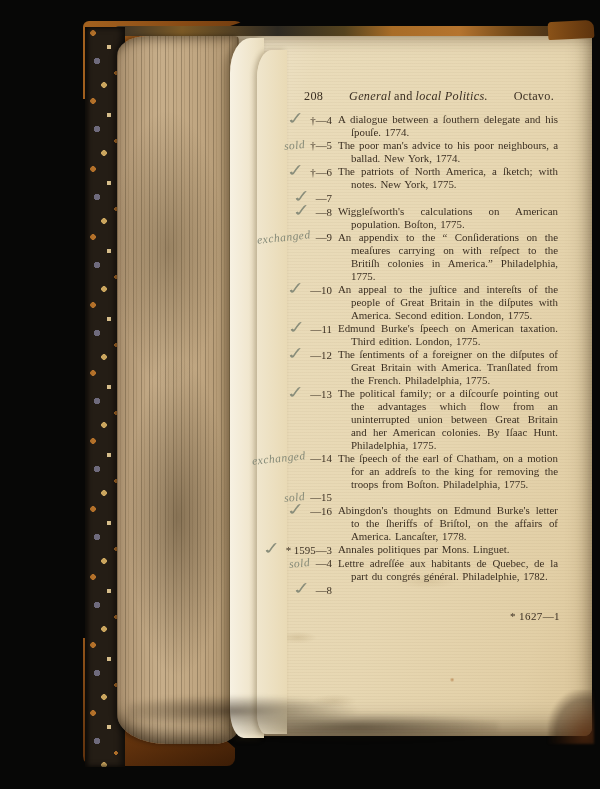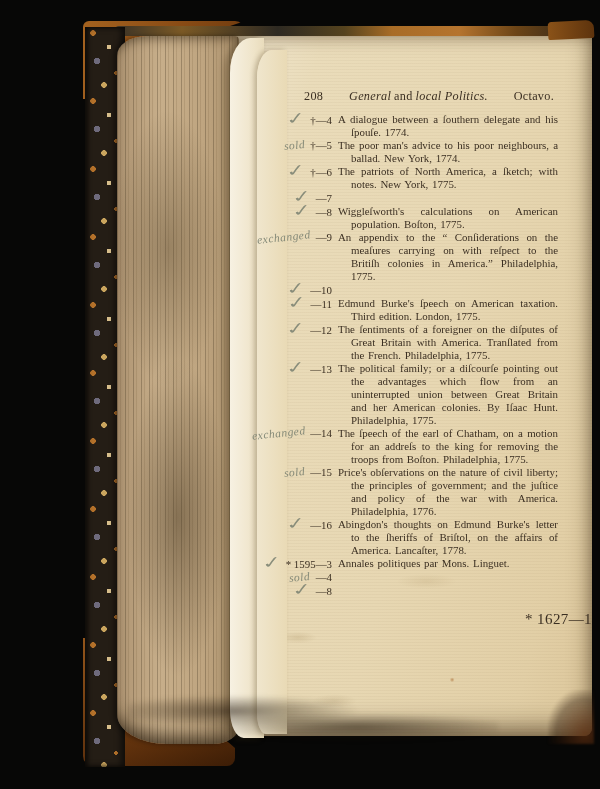--- a/index.html
+++ b/index.html
@@ -123,21 +123,21 @@
   .mark.word{
     font-style:italic;font-size:11.5px;color:var(--pencil,#7f8574);
     transform:rotate(-6deg);letter-spacing:.5px;opacity:.95;
   }
   .num{color:var(--ink,#3b2f22);}
   .entry-text{
     flex:1;text-align:justify;padding-left:13px;text-indent:-13px;
     padding-right:34px;word-spacing:1px;
   }
   .footer-sig{
-    text-align:right;margin-top:13px;font-size:15px;letter-spacing:.4px;
+    text-align:right;padding-right:32px;margin-top:13px;font-size:11px;letter-spacing:.4px;
   }
 </style>
 </head>
 <body>
 
 <div class="scene">
   <div class="leather-top"></div>
   <div class="leather-bottom"></div>
   <div class="cover-top-edge"></div>
   <div class="leather-top-right"></div>
@@ -202,20 +202,21 @@
       <span class="num">—9</span>
     </span>
     <span class="entry-text">An appendix to the “ Conſiderations on the meaſures carrying on with reſpect to the Britiſh colonies in America.” Philadelphia, 1775.</span>
   </div>
 
   <div class="entry">
     <span class="lead">
       <span class="mark check">✓</span>
       <span class="num">—10</span>
     </span>
+    <span class="entry-text">An appeal to the juſtice and intereſts of the people of Great Britain in the diſputes with America. Second edition. London, 1775.</span>
   </div>
 
   <div class="entry">
     <span class="lead">
       <span class="mark check">✓</span>
       <span class="num">—11</span>
     </span>
     <span class="entry-text">Edmund Burke's ſpeech on American taxation. Third edition. London, 1775.</span>
   </div>
 
@@ -241,21 +242,20 @@
       <span class="num">—14</span>
     </span>
     <span class="entry-text">The ſpeech of the earl of Chatham, on a motion for an addreſs to the king for removing the troops from Boſton. Philadelphia, 1775.</span>
   </div>
 
   <div class="entry">
     <span class="lead">
       <span class="mark word">sold</span>
       <span class="num">—15</span>
     </span>
-    <span class="entry-text">Price's obſervations on the nature of civil liberty; the principles of government; and the juſtice and policy of the war with America. Philadelphia, 1776.</span>
   </div>
 
   <div class="entry">
     <span class="lead">
       <span class="mark check">✓</span>
       <span class="num">—16</span>
     </span>
     <span class="entry-text">Abingdon's thoughts on Edmund Burke's letter to the ſheriffs of Briſtol, on the affairs of America. Lancaſter, 1778.</span>
   </div>
 
@@ -265,20 +265,21 @@
       <span class="num">* 1595—3</span>
     </span>
     <span class="entry-text">Annales politiques par Mons. Linguet.</span>
   </div>
 
   <div class="entry">
     <span class="lead">
       <span class="mark word">sold</span>
       <span class="num">—4</span>
     </span>
+    <span class="entry-text">Lettre adreſſée aux habitants de Quebec, de la part du congrés général. Philadelphie, 1782.</span>
   </div>
 
   <div class="entry">
     <span class="lead">
       <span class="mark check">✓</span>
       <span class="num">—8</span>
     </span>
   </div>
 </div>
 

